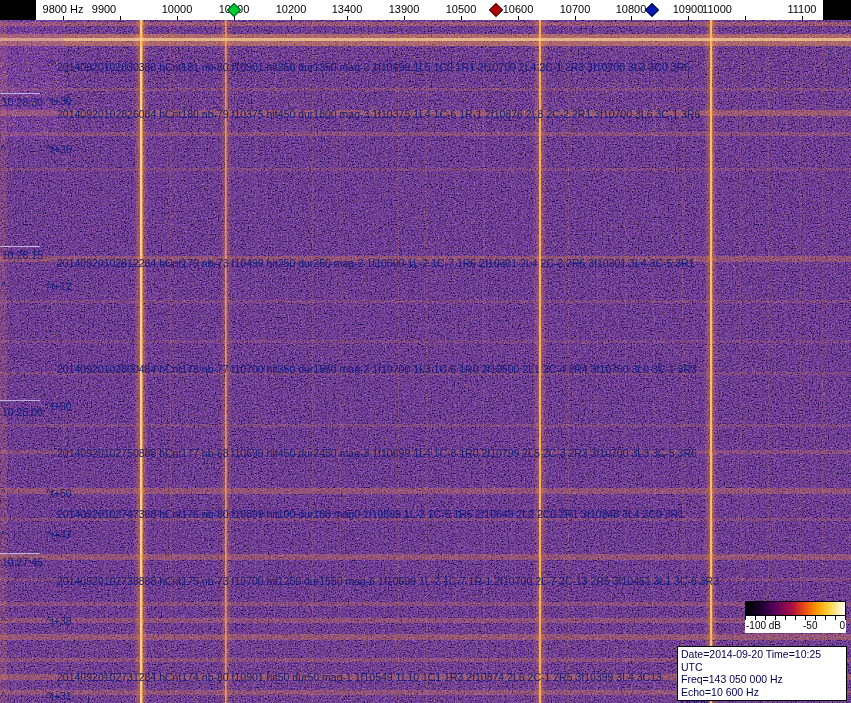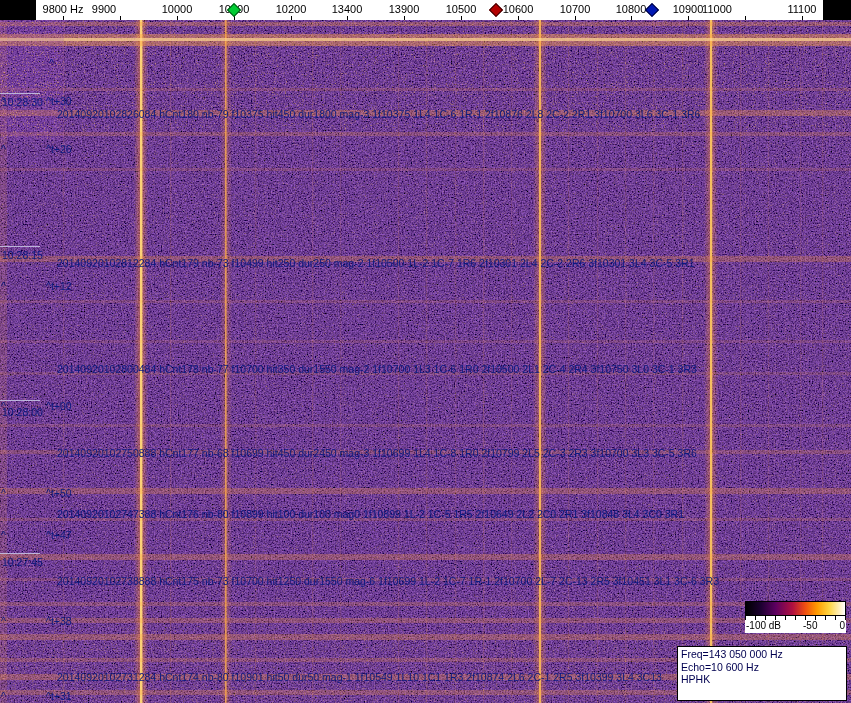--- a/index.html
+++ b/index.html
@@ -165,20 +165,21 @@
   <div class="thl" style="top:93px"></div>
   <div class="thl" style="top:246px"></div>
   <div class="thl" style="top:400px"></div>
   <div class="thl" style="top:553px"></div>
   <div class="ov tl" style="top:96px">10:28:30</div>
   <div class="ov tl" style="top:249px">10:28:15</div>
   <div class="ov tl" style="top:406px">10:28:00</div>
   <div class="ov tl" style="top:556px">10:27:45</div>
 
   <div class="ov" style="left:49px;top:57px">^</div>
+  <div class="ov ev" style="top:61px">20140920102830388 hCnt181 nb-80 f10901 hit250 dur1350 mag-2 1f10699 1L5 1C0 1R1 2f10700 2L4 2C-1 2R3 3f10700 3L3 3C0 3R6</div>
   <div class="ov ev" style="top:108px">20140920102826084 hCnt180 nb-79 f10375 hit450 dur1800 mag-3 1f10375 1L4 1C-6 1R-1 2f10876 2L8 2C-2 2R1 3f10700 3L6 3C-1 3R6</div>
   <div class="ov ev" style="top:257px">20140920102812284 hCnt179 nb-73 f10499 hit250 dur250 mag-2 1f10500 1L-2 1C-7 1R6 2f10301 2L4 2C-2 2R6 3f10301 3L4 3C-5 3R1</div>
   <div class="ov ev" style="top:363px">20140920102800484 hCnt178 nb-77 f10700 hit350 dur1550 mag-2 1f10700 1L3 1C-6 1R0 2f10500 2L1 2C-4 2R4 3f10750 3L0 3C-1 3R3</div>
   <div class="ov ev" style="top:447px">20140920102750888 hCnt177 nb-68 f10699 hit450 dur2450 mag-3 1f10699 1L4 1C-8 1R0 2f10799 2L5 2C-3 2R3 3f10700 3L3 3C-5 3R6</div>
   <div class="ov ev" style="top:508px">20140920102747388 hCnt176 nb-80 f10899 hit100 dur100 mag0 1f10899 1L-2 1C-5 1R5 2f10649 2L2 2C0 2R1 3f10848 3L4 3C0 3R1</div>
   <div class="ov ev" style="top:575px">20140920102738888 hCnt175 nb-73 f10700 hit1250 dur1550 mag-6 1f10699 1L-2 1C-7 1R-1 2f10700 2L-7 2C-13 2R5 3f10451 3L1 3C-6 3R3</div>
   <div class="ov ev" style="top:671px">20140920102731284 hCnt174 nb-80 f10901 hit50 dur50 mag-1 1f10549 1L10 1C1 1R3 2f10874 2L6 2C-1 2R5 3f10399 3L4 3C13</div>
 
   <div class="ov mk" style="top:95px">^t+30</div>
   <div class="ov mk" style="top:143px">^t+26</div>
@@ -202,18 +203,19 @@
     <div class="legend-bar"></div>
     <div class="legend-ticks"></div>
     <div class="legend-labels">
       <span>-100 dB</span>
       <span>-50</span>
       <span>0</span>
     </div>
   </div>
 
   <div class="infobox">
+    <div>Date=2014-09-20 Time=10:25 UTC</div>
     <div>Freq=143 050 000 Hz</div>
     <div>Echo=10 600 Hz</div>
     <div>HPHK</div>
   </div>
 
 </div>
 
 </body></html>

